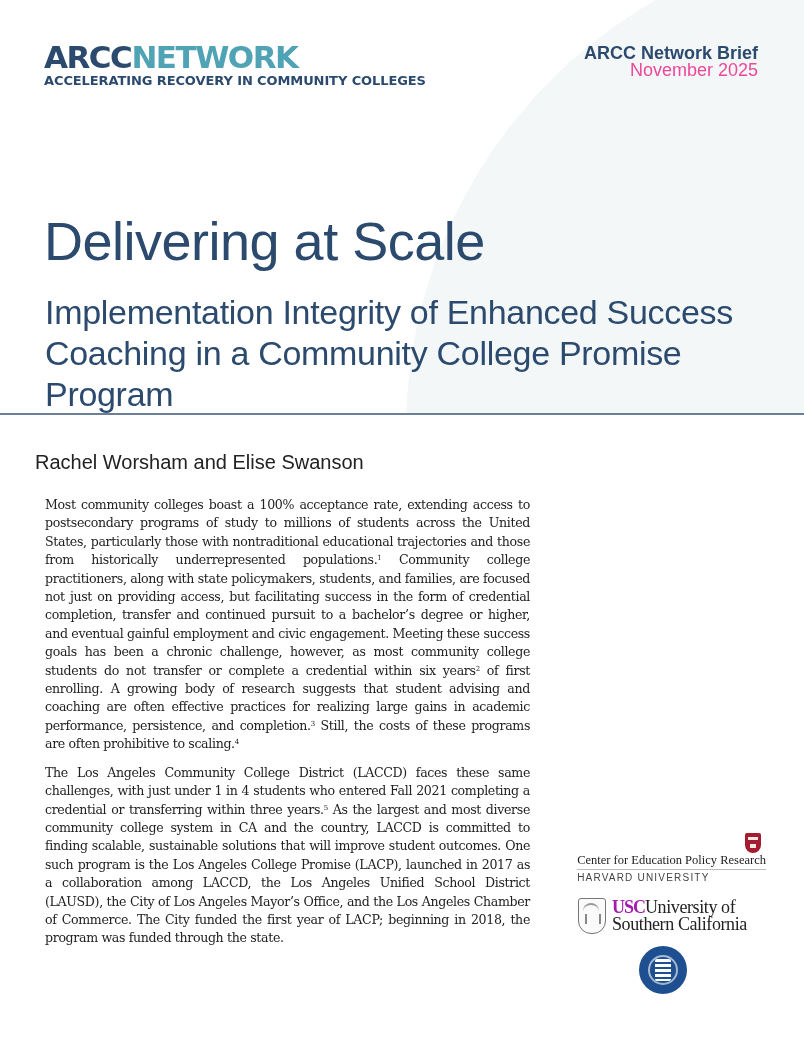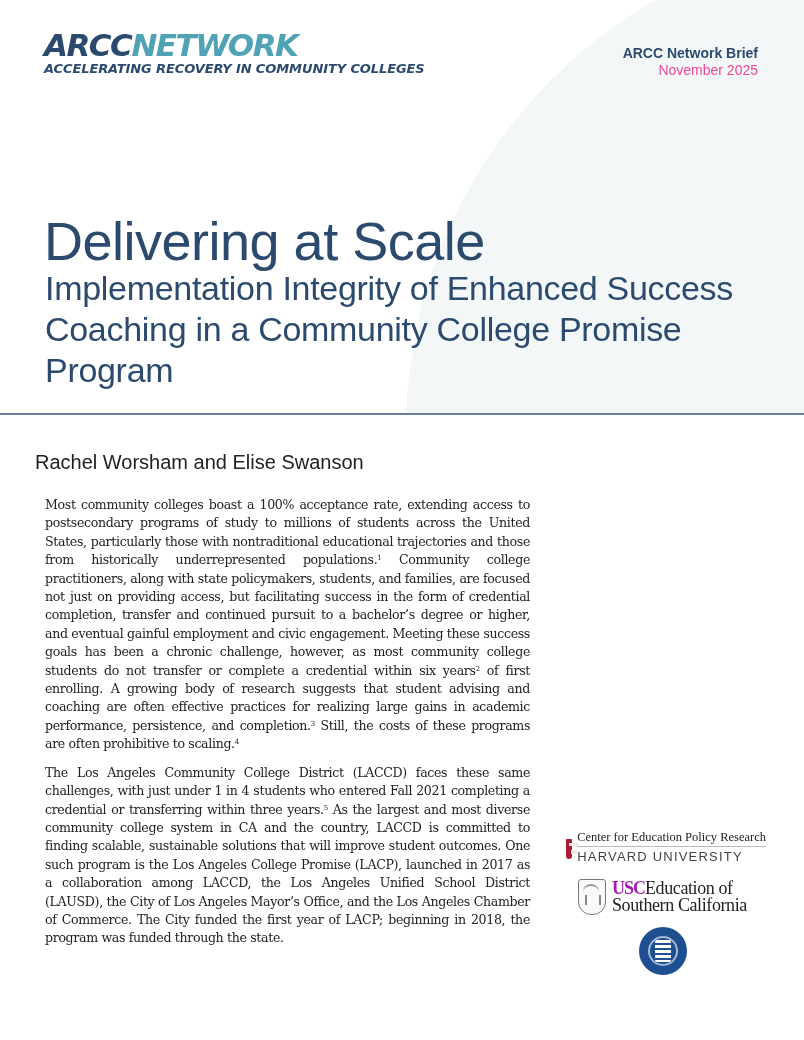--- a/index.html
+++ b/index.html
@@ -9,67 +9,67 @@
     font-family: "Liberation Sans", "DejaVu Sans", sans-serif;
   }
   .bg-circle {
     position: absolute; left: 406px; top: -65px;
     width: 990px; height: 990px; border-radius: 50%;
     background: #f3f7f7;
   }
   .header-clip {
     position: absolute; left: 0; top: 0; width: 804px; height: 415px; overflow: hidden;
   }
-  .logo { position: absolute; left: 44px; top: 30px; font-style: italic; }
+  .logo { position: absolute; left: 44px; top: 42px; }
   .logo-main {
     font-family: "DejaVu Sans", sans-serif; font-weight: bold;
     font-size: 31px; letter-spacing: -1.5px; line-height: 30px; white-space: nowrap;
   }
   .logo-arcc { color: #2b4a6e; }
   .logo-net { color: #4fa3b5; }
   .logo-sub {
     font-family: "DejaVu Sans", sans-serif; font-weight: bold;
     font-size: 13px; color: #2b4a6e; letter-spacing: -0.1px; margin-top: 1px; white-space: nowrap;
   }
-  .brief { position: absolute; right: 46px; top: 45px; text-align: right; font-size: 14px; line-height: 17px; }
+  .brief { position: absolute; right: 46px; top: 45px; text-align: right; font-size: 18px; line-height: 17px; }
   .brief-title { color: #2b4a6e; font-weight: bold; }
   .brief-date { color: #ec4899; }
   .title {
     position: absolute; left: 44px; top: 210px;
     font-size: 54px; color: #2b4a6e; line-height: 62px; letter-spacing: -0.5px; white-space: nowrap;
   }
   .subtitle {
-    position: absolute; left: 45px; top: 268px; width: 720px;
+    position: absolute; left: 45px; top: 292px; width: 720px;
     font-size: 34px; line-height: 41px; color: #2b4a6e; letter-spacing: -0.3px;
   }
   .rule { position: absolute; left: 0; top: 413px; width: 804px; height: 2px; background: #6b7f98; }
   .authors { position: absolute; left: 35px; top: 451px; font-size: 20px; color: #222; }
   .body-text {
     position: absolute; left: 45px; top: 496px; width: 501px;
     font-family: "DejaVu Serif", "Liberation Serif", serif;
     font-size: 12.6px; line-height: 18.4px; color: #222; text-align: justify;
     letter-spacing: -0.35px;
   }
   .body-text p { margin: 0 16px 10px 0; }
   sup { font-size: 7px; vertical-align: 4px; line-height: 0; }
   .partners { position: absolute; left: 566px; top: 830px; width: 200px; }
-  .cepr { display: flex; align-items: center; }
+  .cepr { display: flex; align-items: flex-end; flex-direction: column; }
   .shield {
     width: 16px; height: 20px; background: #a51c30;
     border-radius: 2px 2px 8px 8px; position: relative; margin-top: 3px; margin-right: 5px;
   }
   .shield::before {
     content: ""; position: absolute; left: 3px; top: 4px; width: 10px; height: 3px; background: #f2e6e6;
   }
   .shield::after {
     content: ""; position: absolute; left: 5px; top: 11px; width: 6px; height: 4px; background: #f2e6e6;
   }
   .cepr-text { font-family: "Liberation Serif", serif; }
   .cepr-name { font-size: 12.5px; color: #222; border-bottom: 1px solid #bbb; padding-bottom: 1px; white-space: nowrap; }
-  .cepr-uni { font-size: 13px; letter-spacing: 1.2px; color: #444; margin-top: 2px; font-family: "Liberation Sans", sans-serif; }
+  .cepr-uni { font-size: 10px; letter-spacing: 1.2px; color: #444; margin-top: 2px; font-family: "Liberation Sans", sans-serif; }
   .usc { display: flex; align-items: center; margin-top: 15px; margin-left: 12px; }
   .usc-seal {
     width: 26px; height: 34px; border: 1.5px solid #777; border-radius: 3px 3px 13px 13px;
     margin-right: 6px; position: relative; background: #fafafa;
   }
   .usc-seal::before {
     content: ""; position: absolute; left: 4px; top: 4px; width: 16px; height: 8px;
     border-top: 2px solid #999; border-radius: 8px 8px 0 0;
   }
   .usc-seal::after {
@@ -127,20 +127,20 @@
   <div class="cepr">
     <div class="shield"></div>
     <div class="cepr-text">
       <div class="cepr-name">Center for Education Policy Research</div>
       <div class="cepr-uni">HARVARD UNIVERSITY</div>
     </div>
   </div>
   <div class="usc">
     <div class="usc-seal"></div>
     <div class="usc-text">
-      <div><span class="usc-abbr">USC</span><span>Education of</span></div>
+      <div><span class="usc-abbr">USC</span><span>University of</span></div>
       <div>Southern California</div>
     </div>
   </div>
   <div class="laccd" title="LOS ANGELES COMMUNITY COLLEGE DISTRICT">
     <div class="laccd-mark"></div>
   </div>
 </div>
 
 </body></html>

